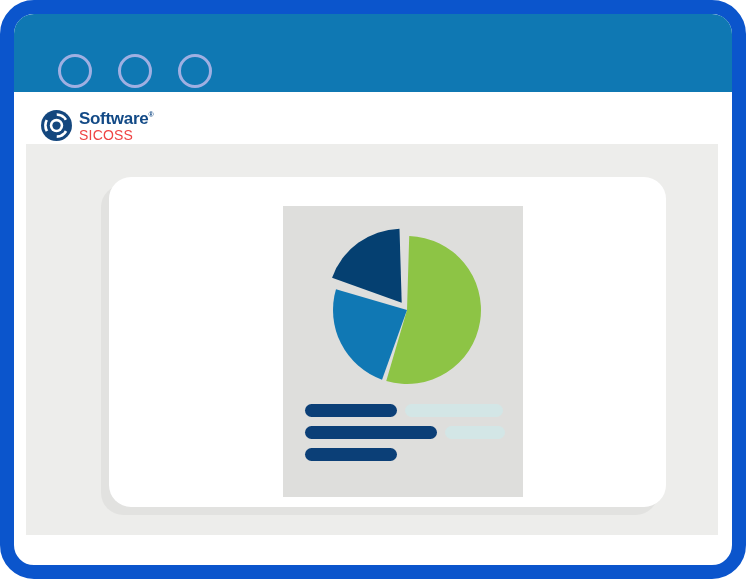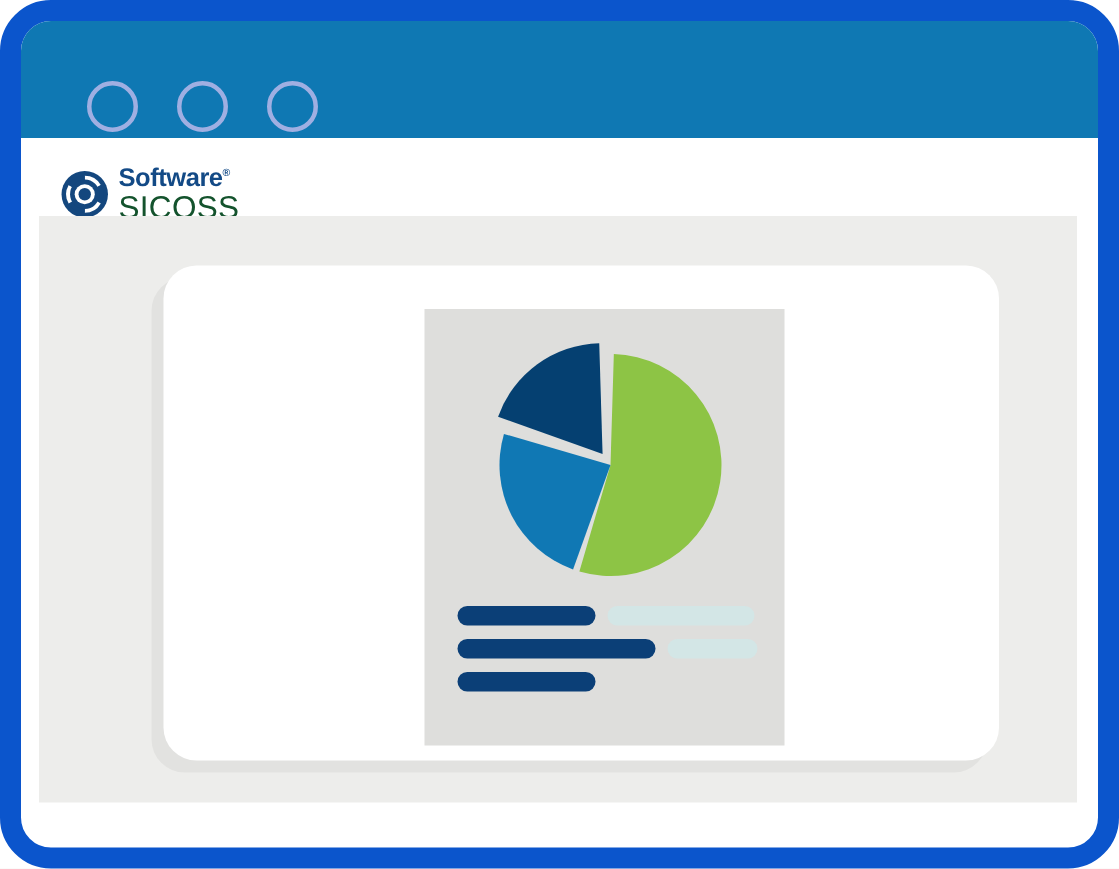--- a/index.html
+++ b/index.html
@@ -81,22 +81,22 @@
     color: #134A86;
     letter-spacing: -0.3px;
     font-family: "Liberation Sans", sans-serif;
   }
   #brand-reg {
     font-size: 7px;
     vertical-align: super;
     font-weight: bold;
   }
   #brand-line-bottom {
-    font-size: 21px;
-    color: #14532d;
+    font-size: 14px;
+    color: #ef4444;
     letter-spacing: 0.2px;
     margin-top: 1px;
     font-family: "Liberation Sans", sans-serif;
   }
 
   
   #page-canvas {
     position: absolute;
     left: 12px;
     top: 130px;

